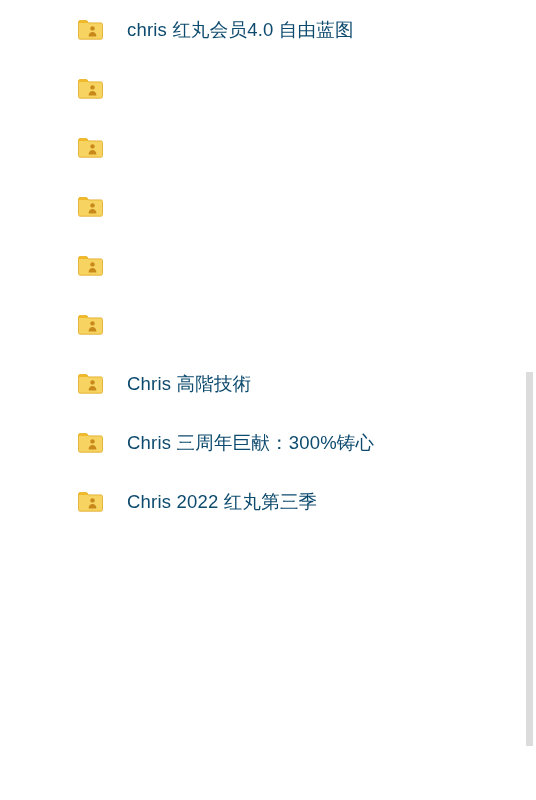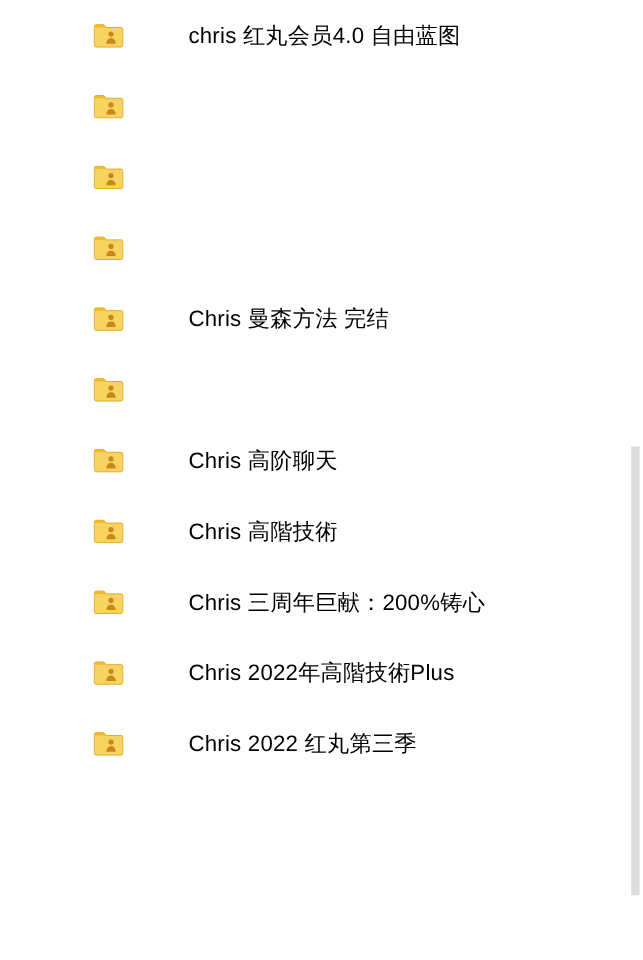--- a/index.html
+++ b/index.html
@@ -42,22 +42,22 @@
     padding-right: 0;
   }
 
   .folder-icon {
     width: 25px;
     height: 21px;
     display: block;
   }
 
   .label-cell {
-    padding-left: 54px;
-    color: #000000;
+    padding-left: 24px;
+    color: #0c4a6e;
     font-size: 18.5px;
     line-height: 1.25;
     letter-spacing: 0.2px;
     white-space: nowrap;
     overflow: hidden;
   }
 
   
   #scrollbar-track {
     position: absolute;
@@ -129,45 +129,33 @@
 
   <div class="row">
     <div class="icon-cell">
       <svg class="folder-icon" viewBox="0 0 25 21">
         <path d="M0.5 3.2 C0.5 2.3 1.2 1.6 2.1 1.6 L8.6 1.6 L10.6 3.9 L22.9 3.9 C23.8 3.9 24.5 4.6 24.5 5.5 L24.5 18.6 C24.5 19.5 23.8 20.2 22.9 20.2 L2.1 20.2 C1.2 20.2 0.5 19.5 0.5 18.6 Z" fill="#f7d461" stroke="#e0a81f" stroke-width="0.8"></path>
         <path d="M0.5 3.2 C0.5 2.3 1.2 1.6 2.1 1.6 L8.6 1.6 L10.6 3.9 L0.5 3.9 Z" fill="#f0b92a"></path>
         <circle cx="14.5" cy="9.4" r="2.2" fill="#c8881a"></circle>
         <path d="M10.6 17.4 C10.6 14.6 12.3 12.9 14.5 12.9 C16.7 12.9 18.4 14.6 18.4 17.4 Z" fill="#c8881a"></path>
       </svg>
     </div>
-    <div class="label-cell">Chris 曼森方法 完结</div>
   </div>
 
   <div class="row">
     <div class="icon-cell">
       <svg class="folder-icon" viewBox="0 0 25 21">
         <path d="M0.5 3.2 C0.5 2.3 1.2 1.6 2.1 1.6 L8.6 1.6 L10.6 3.9 L22.9 3.9 C23.8 3.9 24.5 4.6 24.5 5.5 L24.5 18.6 C24.5 19.5 23.8 20.2 22.9 20.2 L2.1 20.2 C1.2 20.2 0.5 19.5 0.5 18.6 Z" fill="#f7d461" stroke="#e0a81f" stroke-width="0.8"></path>
         <path d="M0.5 3.2 C0.5 2.3 1.2 1.6 2.1 1.6 L8.6 1.6 L10.6 3.9 L0.5 3.9 Z" fill="#f0b92a"></path>
         <circle cx="14.5" cy="9.4" r="2.2" fill="#c8881a"></circle>
         <path d="M10.6 17.4 C10.6 14.6 12.3 12.9 14.5 12.9 C16.7 12.9 18.4 14.6 18.4 17.4 Z" fill="#c8881a"></path>
       </svg>
     </div>
   </div>
 
-  <div class="row">
-    <div class="icon-cell">
-      <svg class="folder-icon" viewBox="0 0 25 21">
-        <path d="M0.5 3.2 C0.5 2.3 1.2 1.6 2.1 1.6 L8.6 1.6 L10.6 3.9 L22.9 3.9 C23.8 3.9 24.5 4.6 24.5 5.5 L24.5 18.6 C24.5 19.5 23.8 20.2 22.9 20.2 L2.1 20.2 C1.2 20.2 0.5 19.5 0.5 18.6 Z" fill="#f7d461" stroke="#e0a81f" stroke-width="0.8"></path>
-        <path d="M0.5 3.2 C0.5 2.3 1.2 1.6 2.1 1.6 L8.6 1.6 L10.6 3.9 L0.5 3.9 Z" fill="#f0b92a"></path>
-        <circle cx="14.5" cy="9.4" r="2.2" fill="#c8881a"></circle>
-        <path d="M10.6 17.4 C10.6 14.6 12.3 12.9 14.5 12.9 C16.7 12.9 18.4 14.6 18.4 17.4 Z" fill="#c8881a"></path>
-      </svg>
-    </div>
-    <div class="label-cell">Chris 高阶聊天</div>
-  </div>
 
 
 
   <div class="row">
     <div class="icon-cell">
       <svg class="folder-icon" viewBox="0 0 25 21">
         <path d="M0.5 3.2 C0.5 2.3 1.2 1.6 2.1 1.6 L8.6 1.6 L10.6 3.9 L22.9 3.9 C23.8 3.9 24.5 4.6 24.5 5.5 L24.5 18.6 C24.5 19.5 23.8 20.2 22.9 20.2 L2.1 20.2 C1.2 20.2 0.5 19.5 0.5 18.6 Z" fill="#f7d461" stroke="#e0a81f" stroke-width="0.8"></path>
         <path d="M0.5 3.2 C0.5 2.3 1.2 1.6 2.1 1.6 L8.6 1.6 L10.6 3.9 L0.5 3.9 Z" fill="#f0b92a"></path>
         <circle cx="14.5" cy="9.4" r="2.2" fill="#c8881a"></circle>
         <path d="M10.6 17.4 C10.6 14.6 12.3 12.9 14.5 12.9 C16.7 12.9 18.4 14.6 18.4 17.4 Z" fill="#c8881a"></path>
@@ -178,35 +166,24 @@
 
   <div class="row">
     <div class="icon-cell">
       <svg class="folder-icon" viewBox="0 0 25 21">
         <path d="M0.5 3.2 C0.5 2.3 1.2 1.6 2.1 1.6 L8.6 1.6 L10.6 3.9 L22.9 3.9 C23.8 3.9 24.5 4.6 24.5 5.5 L24.5 18.6 C24.5 19.5 23.8 20.2 22.9 20.2 L2.1 20.2 C1.2 20.2 0.5 19.5 0.5 18.6 Z" fill="#f7d461" stroke="#e0a81f" stroke-width="0.8"></path>
         <path d="M0.5 3.2 C0.5 2.3 1.2 1.6 2.1 1.6 L8.6 1.6 L10.6 3.9 L0.5 3.9 Z" fill="#f0b92a"></path>
         <circle cx="14.5" cy="9.4" r="2.2" fill="#c8881a"></circle>
         <path d="M10.6 17.4 C10.6 14.6 12.3 12.9 14.5 12.9 C16.7 12.9 18.4 14.6 18.4 17.4 Z" fill="#c8881a"></path>
       </svg>
     </div>
-    <div class="label-cell">Chris 三周年巨献：200%铸心</div>
+    <div class="label-cell">Chris 三周年巨献：300%铸心</div>
   </div>
 
 
-  <div class="row">
-    <div class="icon-cell">
-      <svg class="folder-icon" viewBox="0 0 25 21">
-        <path d="M0.5 3.2 C0.5 2.3 1.2 1.6 2.1 1.6 L8.6 1.6 L10.6 3.9 L22.9 3.9 C23.8 3.9 24.5 4.6 24.5 5.5 L24.5 18.6 C24.5 19.5 23.8 20.2 22.9 20.2 L2.1 20.2 C1.2 20.2 0.5 19.5 0.5 18.6 Z" fill="#f7d461" stroke="#e0a81f" stroke-width="0.8"></path>
-        <path d="M0.5 3.2 C0.5 2.3 1.2 1.6 2.1 1.6 L8.6 1.6 L10.6 3.9 L0.5 3.9 Z" fill="#f0b92a"></path>
-        <circle cx="14.5" cy="9.4" r="2.2" fill="#c8881a"></circle>
-        <path d="M10.6 17.4 C10.6 14.6 12.3 12.9 14.5 12.9 C16.7 12.9 18.4 14.6 18.4 17.4 Z" fill="#c8881a"></path>
-      </svg>
-    </div>
-    <div class="label-cell">Chris 2022年高階技術Plus</div>
-  </div>
 
   <div class="row">
     <div class="icon-cell">
       <svg class="folder-icon" viewBox="0 0 25 21">
         <path d="M0.5 3.2 C0.5 2.3 1.2 1.6 2.1 1.6 L8.6 1.6 L10.6 3.9 L22.9 3.9 C23.8 3.9 24.5 4.6 24.5 5.5 L24.5 18.6 C24.5 19.5 23.8 20.2 22.9 20.2 L2.1 20.2 C1.2 20.2 0.5 19.5 0.5 18.6 Z" fill="#f7d461" stroke="#e0a81f" stroke-width="0.8"></path>
         <path d="M0.5 3.2 C0.5 2.3 1.2 1.6 2.1 1.6 L8.6 1.6 L10.6 3.9 L0.5 3.9 Z" fill="#f0b92a"></path>
         <circle cx="14.5" cy="9.4" r="2.2" fill="#c8881a"></circle>
         <path d="M10.6 17.4 C10.6 14.6 12.3 12.9 14.5 12.9 C16.7 12.9 18.4 14.6 18.4 17.4 Z" fill="#c8881a"></path>
       </svg>
     </div>

